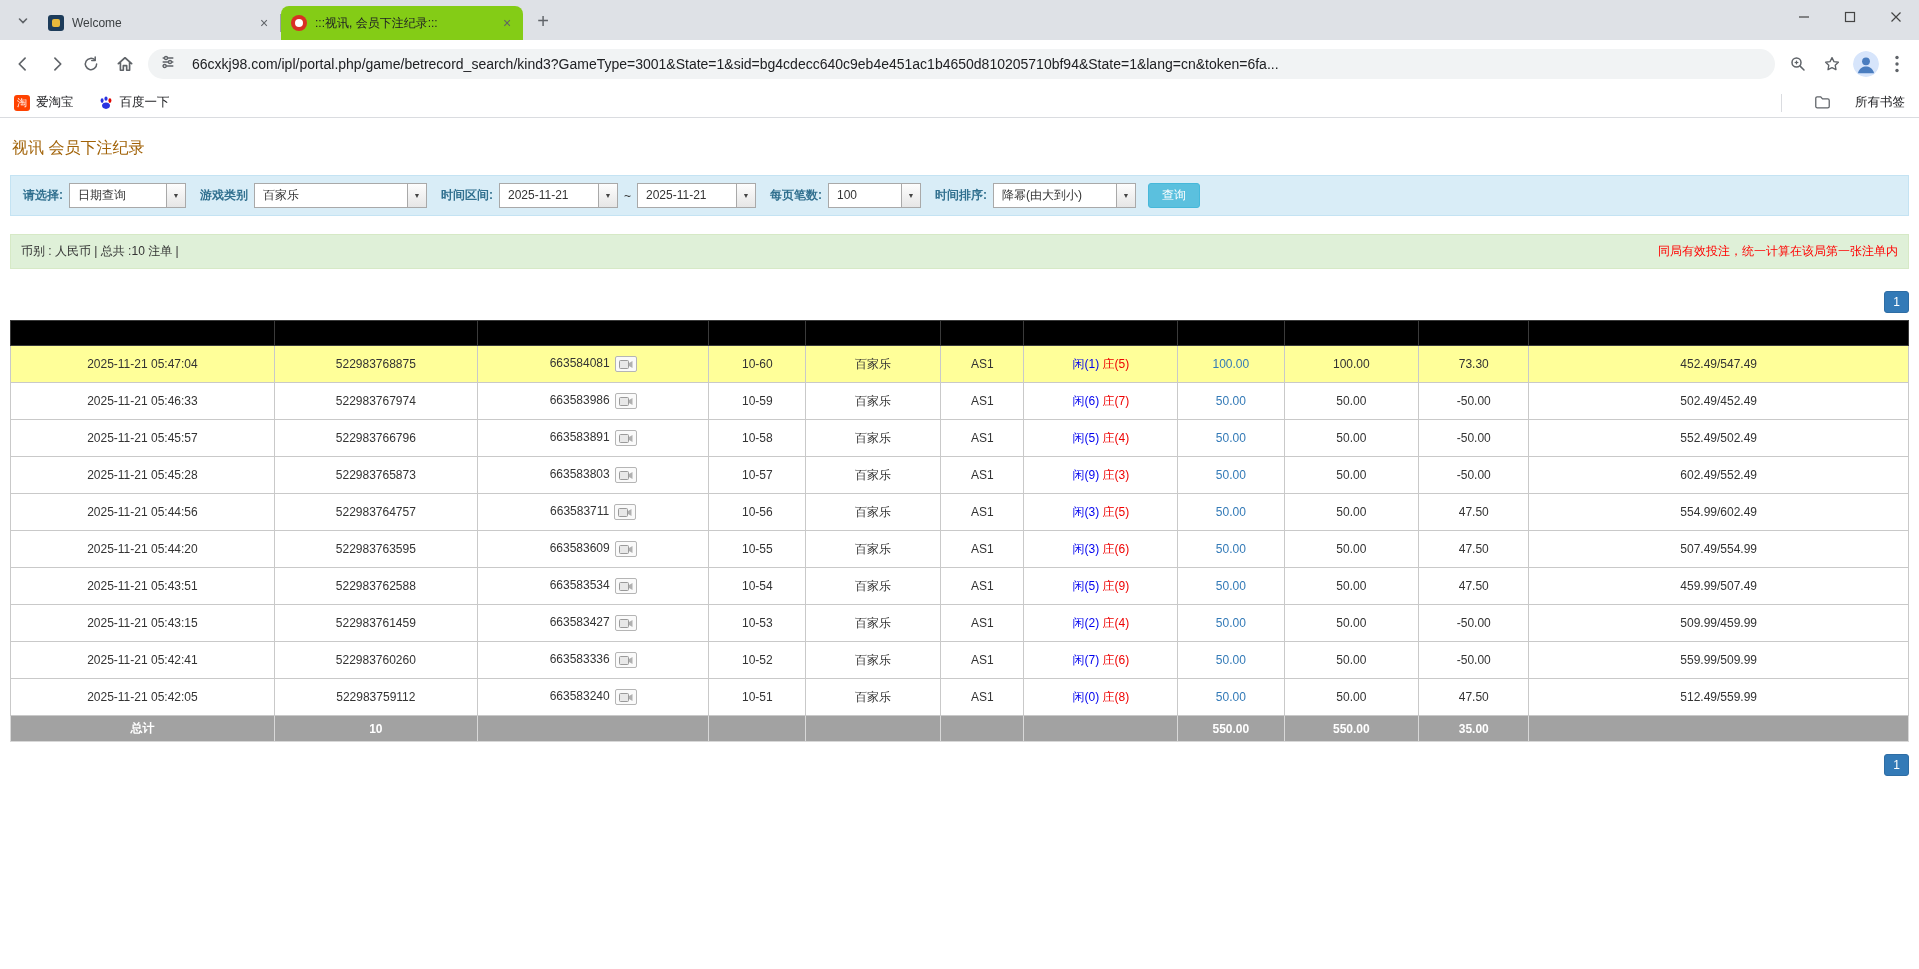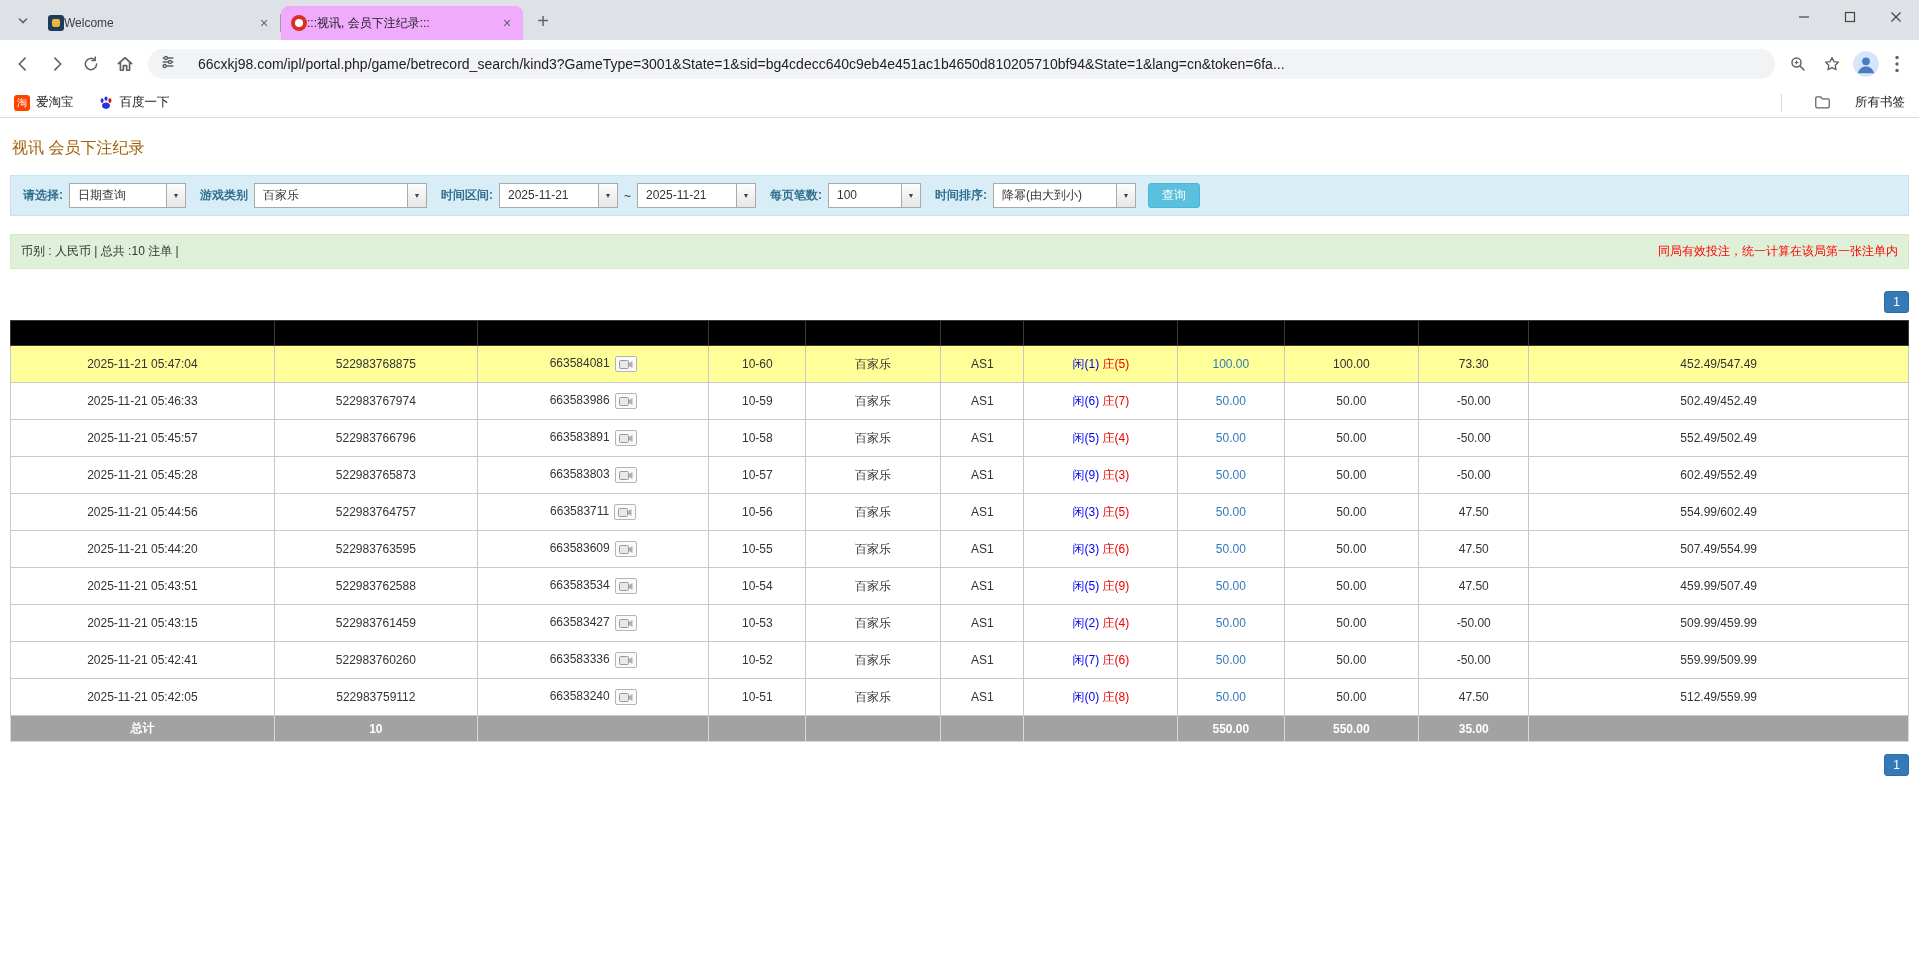--- a/index.html
+++ b/index.html
@@ -2,37 +2,37 @@
 <html><head>
 <meta charset="utf-8">
 <style>
   * { box-sizing: border-box; margin: 0; padding: 0; }
   html,body { width: 1919px; height: 969px; }
   body { font-family: "Liberation Sans","DejaVu Sans",sans-serif; background: #fff; overflow: hidden; }
 
   
   .tab-strip { height: 40px; background: #dee1e6; display: flex; align-items: flex-end; padding-left: 4px; }
   .tab-search { width: 26px; height: 26px; margin: 0 2px 6px 6px; display: flex; align-items: center; justify-content: center; border-radius: 50%; cursor: pointer; }
-  .tab { width: 242px; height: 34px; display: flex; align-items: center; padding: 0 8px 0 10px; font-size: 12px; color: #3c4043; cursor: pointer; min-width: 0; }
-  .tab.active { background: #f0abfc; border-radius: 8px 8px 0 0; color: #202124; }
+  .tab { width: 242px; height: 34px; display: flex; align-items: center; padding: 0 8px 0 10px; gap: 8px; font-size: 12px; color: #3c4043; cursor: pointer; min-width: 0; }
+  .tab.active { background: #84cc16; border-radius: 8px 8px 0 0; color: #202124; }
   .tab-title { flex: 1; white-space: nowrap; overflow: hidden; text-overflow: ellipsis; }
   .tab-close { width: 16px; height: 16px; flex: none; display: flex; align-items: center; justify-content: center; border-radius: 50%; font-size: 14px; line-height: 1; color: #5f6368; }
   .favicon { width: 16px; height: 16px; flex: none; position: relative; }
   .favicon-welcome { background: #1d3c5a; border-radius: 3px; }
   .favicon-welcome::after { content: ""; position: absolute; left: 4px; top: 4px; width: 8px; height: 8px; border-radius: 2px; background: #e8b93c; }
   .favicon-record { background: #d93025; border-radius: 50%; }
   .favicon-record::after { content: ""; position: absolute; left: 4px; top: 4px; width: 8px; height: 8px; border-radius: 50%; background: #fff; }
   .tab-divider { width: 1px; height: 18px; background: #9aa0a6; margin: 0 0 8px 0; flex: none; }
   .new-tab { width: 28px; height: 28px; margin: 0 0 5px 6px; font-size: 20px; color: #5f6368; display: flex; align-items: center; justify-content: center; border-radius: 50%; }
   .window-controls { margin-left: auto; align-self: flex-start; display: flex; }
   .win-btn { width: 46px; height: 34px; display: flex; align-items: center; justify-content: center; }
 
   .nav-bar { height: 48px; background: #fff; display: flex; align-items: center; padding: 0 8px 0 6px; }
   .nav-btn { width: 34px; height: 34px; flex: none; display: flex; align-items: center; justify-content: center; border-radius: 50%; }
-  .address-bar { flex: 1; min-width: 0; height: 30px; margin: 0 6px; background: #f1f3f4; border-radius: 15px; display: flex; align-items: center; padding: 0 12px; gap: 22px; }
+  .address-bar { flex: 1; min-width: 0; height: 30px; margin: 0 6px; background: #f1f3f4; border-radius: 15px; display: flex; align-items: center; padding: 0 12px; gap: 16px; }
   .url-text { flex: 1; font-size: 14px; color: #202124; white-space: nowrap; overflow: hidden; }
   .avatar { width: 26px; height: 26px; margin: 0 4px; flex: none; border-radius: 50%; overflow: hidden; }
   .menu-btn { width: 28px; height: 28px; flex: none; display: flex; align-items: center; justify-content: center; }
 
   .bookmarks-bar { height: 30px; background: #fff; border-bottom: 1px solid #dadce0; display: flex; align-items: center; padding: 0 14px; gap: 24px; }
   .bookmark { display: flex; align-items: center; gap: 6px; font-size: 12.5px; color: #202124; cursor: pointer; }
   .bm-taobao { width: 16px; height: 16px; background: #ff4200; color: #fff; font-size: 10px; display: flex; align-items: center; justify-content: center; border-radius: 3px; }
   .bookmarks-right { margin-left: auto; display: flex; align-items: center; gap: 24px; font-size: 12.5px; color: #202124; cursor: pointer; }
   .vdiv { width: 1px; height: 18px; background: #dadce0; margin-right: 8px; }
 

